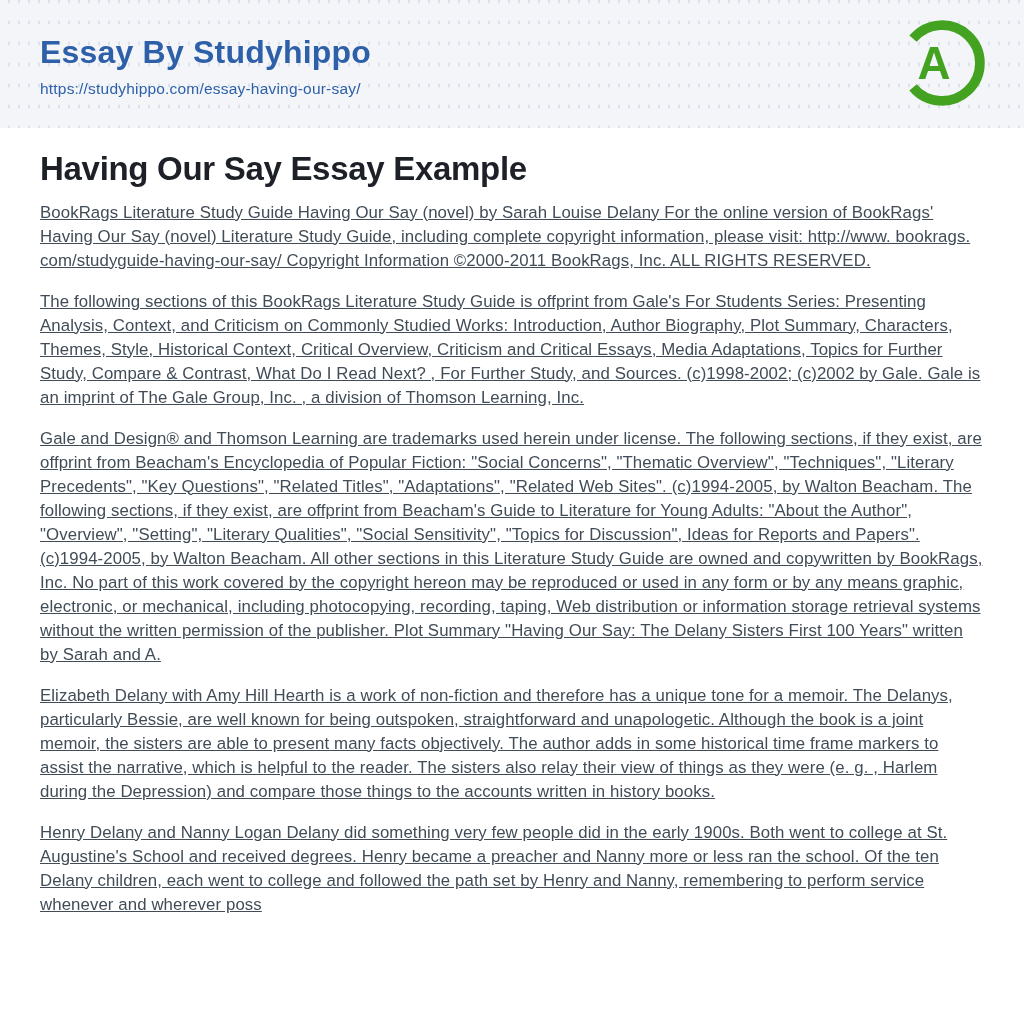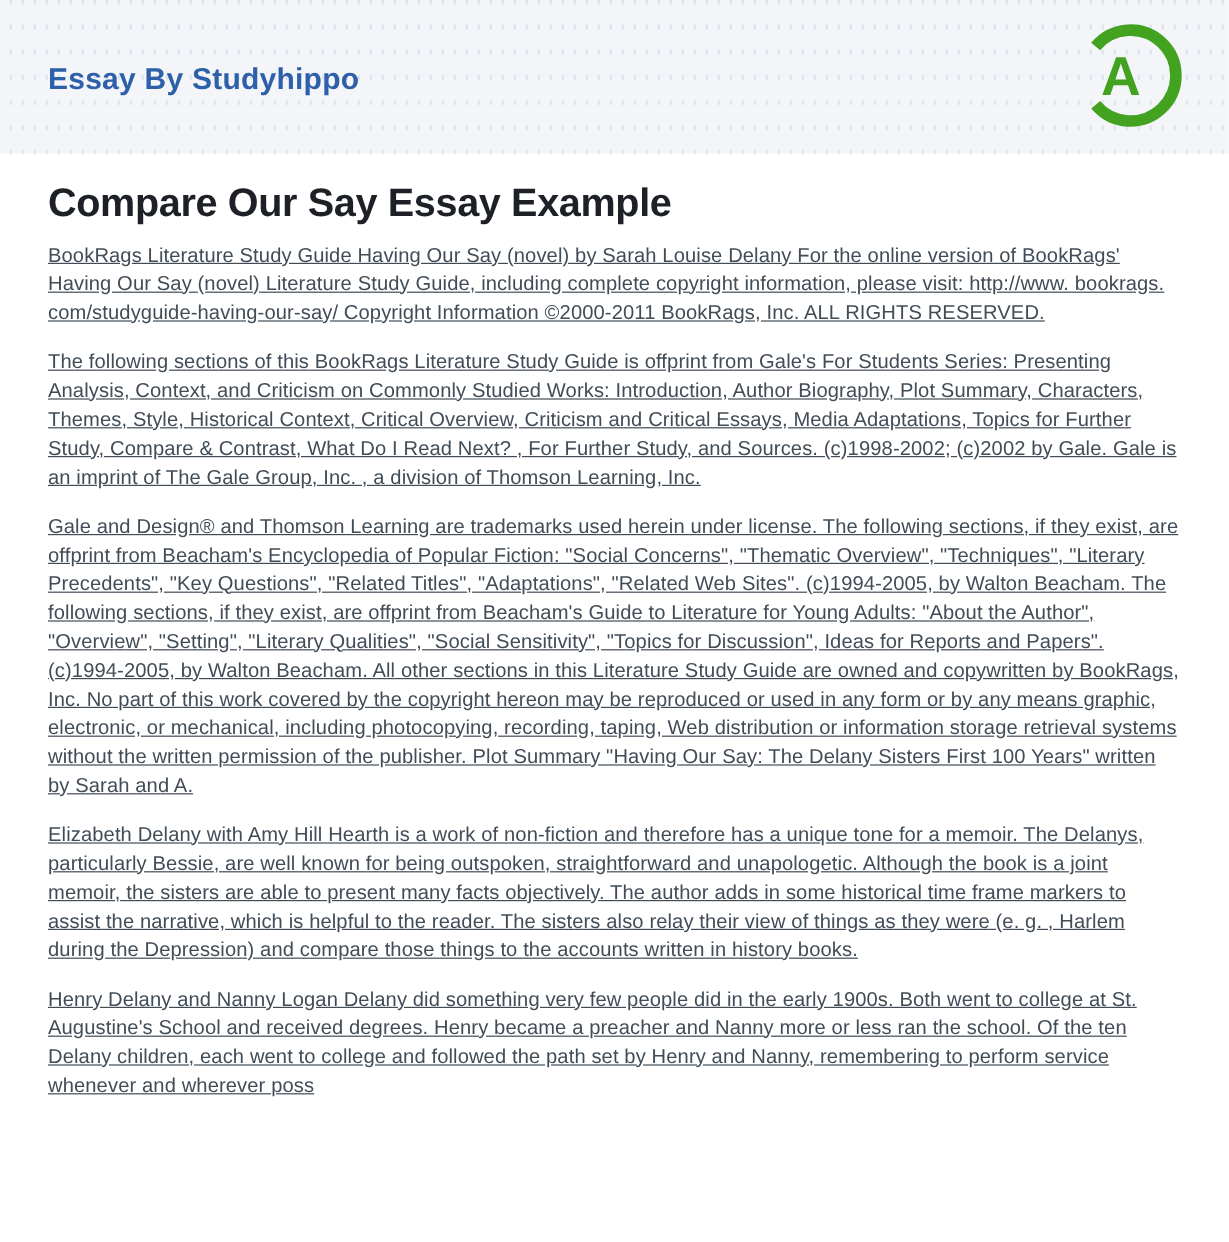--- a/index.html
+++ b/index.html
@@ -20,21 +20,21 @@
     background-size: 10px 21px;
     background-position: 4px 12px;
     display: flex;
     align-items: center;
     justify-content: space-between;
     padding: 0 38px 0 40px;
   }
   .header-left { display: flex; flex-direction: column; gap: 9px; padding-top: 4px; }
   .site-title {
     margin: 0;
-    font-size: 25px;
+    font-size: 32px;
     font-weight: 700;
     letter-spacing: 0.2px;
     color: #2d60a8;
   }
   .site-url {
     font-size: 15.5px;
     font-weight: 500;
     color: #2d60a8;
     text-decoration: none;
     letter-spacing: 0.2px;
@@ -59,29 +59,30 @@
     color: #414c57;
     text-decoration: underline;
   }
 </style>
 </head>
 <body>
 
 <header class="header">
   <div class="header-left">
     <h2 class="site-title">Essay By Studyhippo</h2>
+    <a class="site-url" href="#">https://studyhippo.com/essay-having-our-say/</a>
   </div>
   <div class="logo">
     <svg width="88" height="88" viewBox="0 0 100 100" aria-hidden="true">
       <path d="M 17.1 22.4 A 43 43 0 1 1 17.1 77.6" fill="none" stroke="#43a320" stroke-width="11" stroke-linecap="butt"></path>
       <text x="41" y="68" text-anchor="middle" font-family="Liberation Sans, DejaVu Sans, sans-serif" font-size="52" font-weight="bold" fill="#43a320">A</text>
     </svg>
   </div>
 </header>
 
 <main class="article">
-  <h1 class="article-title">Compare Our Say Essay Example</h1>
+  <h1 class="article-title">Having Our Say Essay Example</h1>
   <p>BookRags Literature Study Guide Having Our Say (novel) by Sarah Louise Delany For the online version of BookRags' Having Our Say (novel) Literature Study Guide, including complete copyright information, please visit: http://www. bookrags. com/studyguide-having-our-say/ Copyright Information ©2000-2011 BookRags, Inc. ALL RIGHTS RESERVED.</p>
   <p>The following sections of this BookRags Literature Study Guide is offprint from Gale's For Students Series: Presenting Analysis, Context, and Criticism on Commonly Studied Works: Introduction, Author Biography, Plot Summary, Characters, Themes, Style, Historical Context, Critical Overview, Criticism and Critical Essays, Media Adaptations, Topics for Further Study, Compare &amp; Contrast, What Do I Read Next? , For Further Study, and Sources. (c)1998-2002; (c)2002 by Gale. Gale is an imprint of The Gale Group, Inc. , a division of Thomson Learning, Inc.</p>
   <p>Gale and Design® and Thomson Learning are trademarks used herein under license. The following sections, if they exist, are offprint from Beacham's Encyclopedia of Popular Fiction: "Social Concerns", "Thematic Overview", "Techniques", "Literary Precedents", "Key Questions", "Related Titles", "Adaptations", "Related Web Sites". (c)1994-2005, by Walton Beacham. The following sections, if they exist, are offprint from Beacham's Guide to Literature for Young Adults: "About the Author", "Overview", "Setting", "Literary Qualities", "Social Sensitivity", "Topics for Discussion", Ideas for Reports and Papers". (c)1994-2005, by Walton Beacham. All other sections in this Literature Study Guide are owned and copywritten by BookRags, Inc. No part of this work covered by the copyright hereon may be reproduced or used in any form or by any means graphic, electronic, or mechanical, including photocopying, recording, taping, Web distribution or information storage retrieval systems without the written permission of the publisher. Plot Summary "Having Our Say: The Delany Sisters First 100 Years" written by Sarah and A.</p>
   <p>Elizabeth Delany with Amy Hill Hearth is a work of non-fiction and therefore has a unique tone for a memoir. The Delanys, particularly Bessie, are well known for being outspoken, straightforward and unapologetic. Although the book is a joint memoir, the sisters are able to present many facts objectively. The author adds in some historical time frame markers to assist the narrative, which is helpful to the reader. The sisters also relay their view of things as they were (e. g. , Harlem during the Depression) and compare those things to the accounts written in history books.</p>
   <p>Henry Delany and Nanny Logan Delany did something very few people did in the early 1900s. Both went to college at St. Augustine's School and received degrees. Henry became a preacher and Nanny more or less ran the school. Of the ten Delany children, each went to college and followed the path set by Henry and Nanny, remembering to perform service whenever and wherever poss</p>
 </main>
 
 </body></html>

